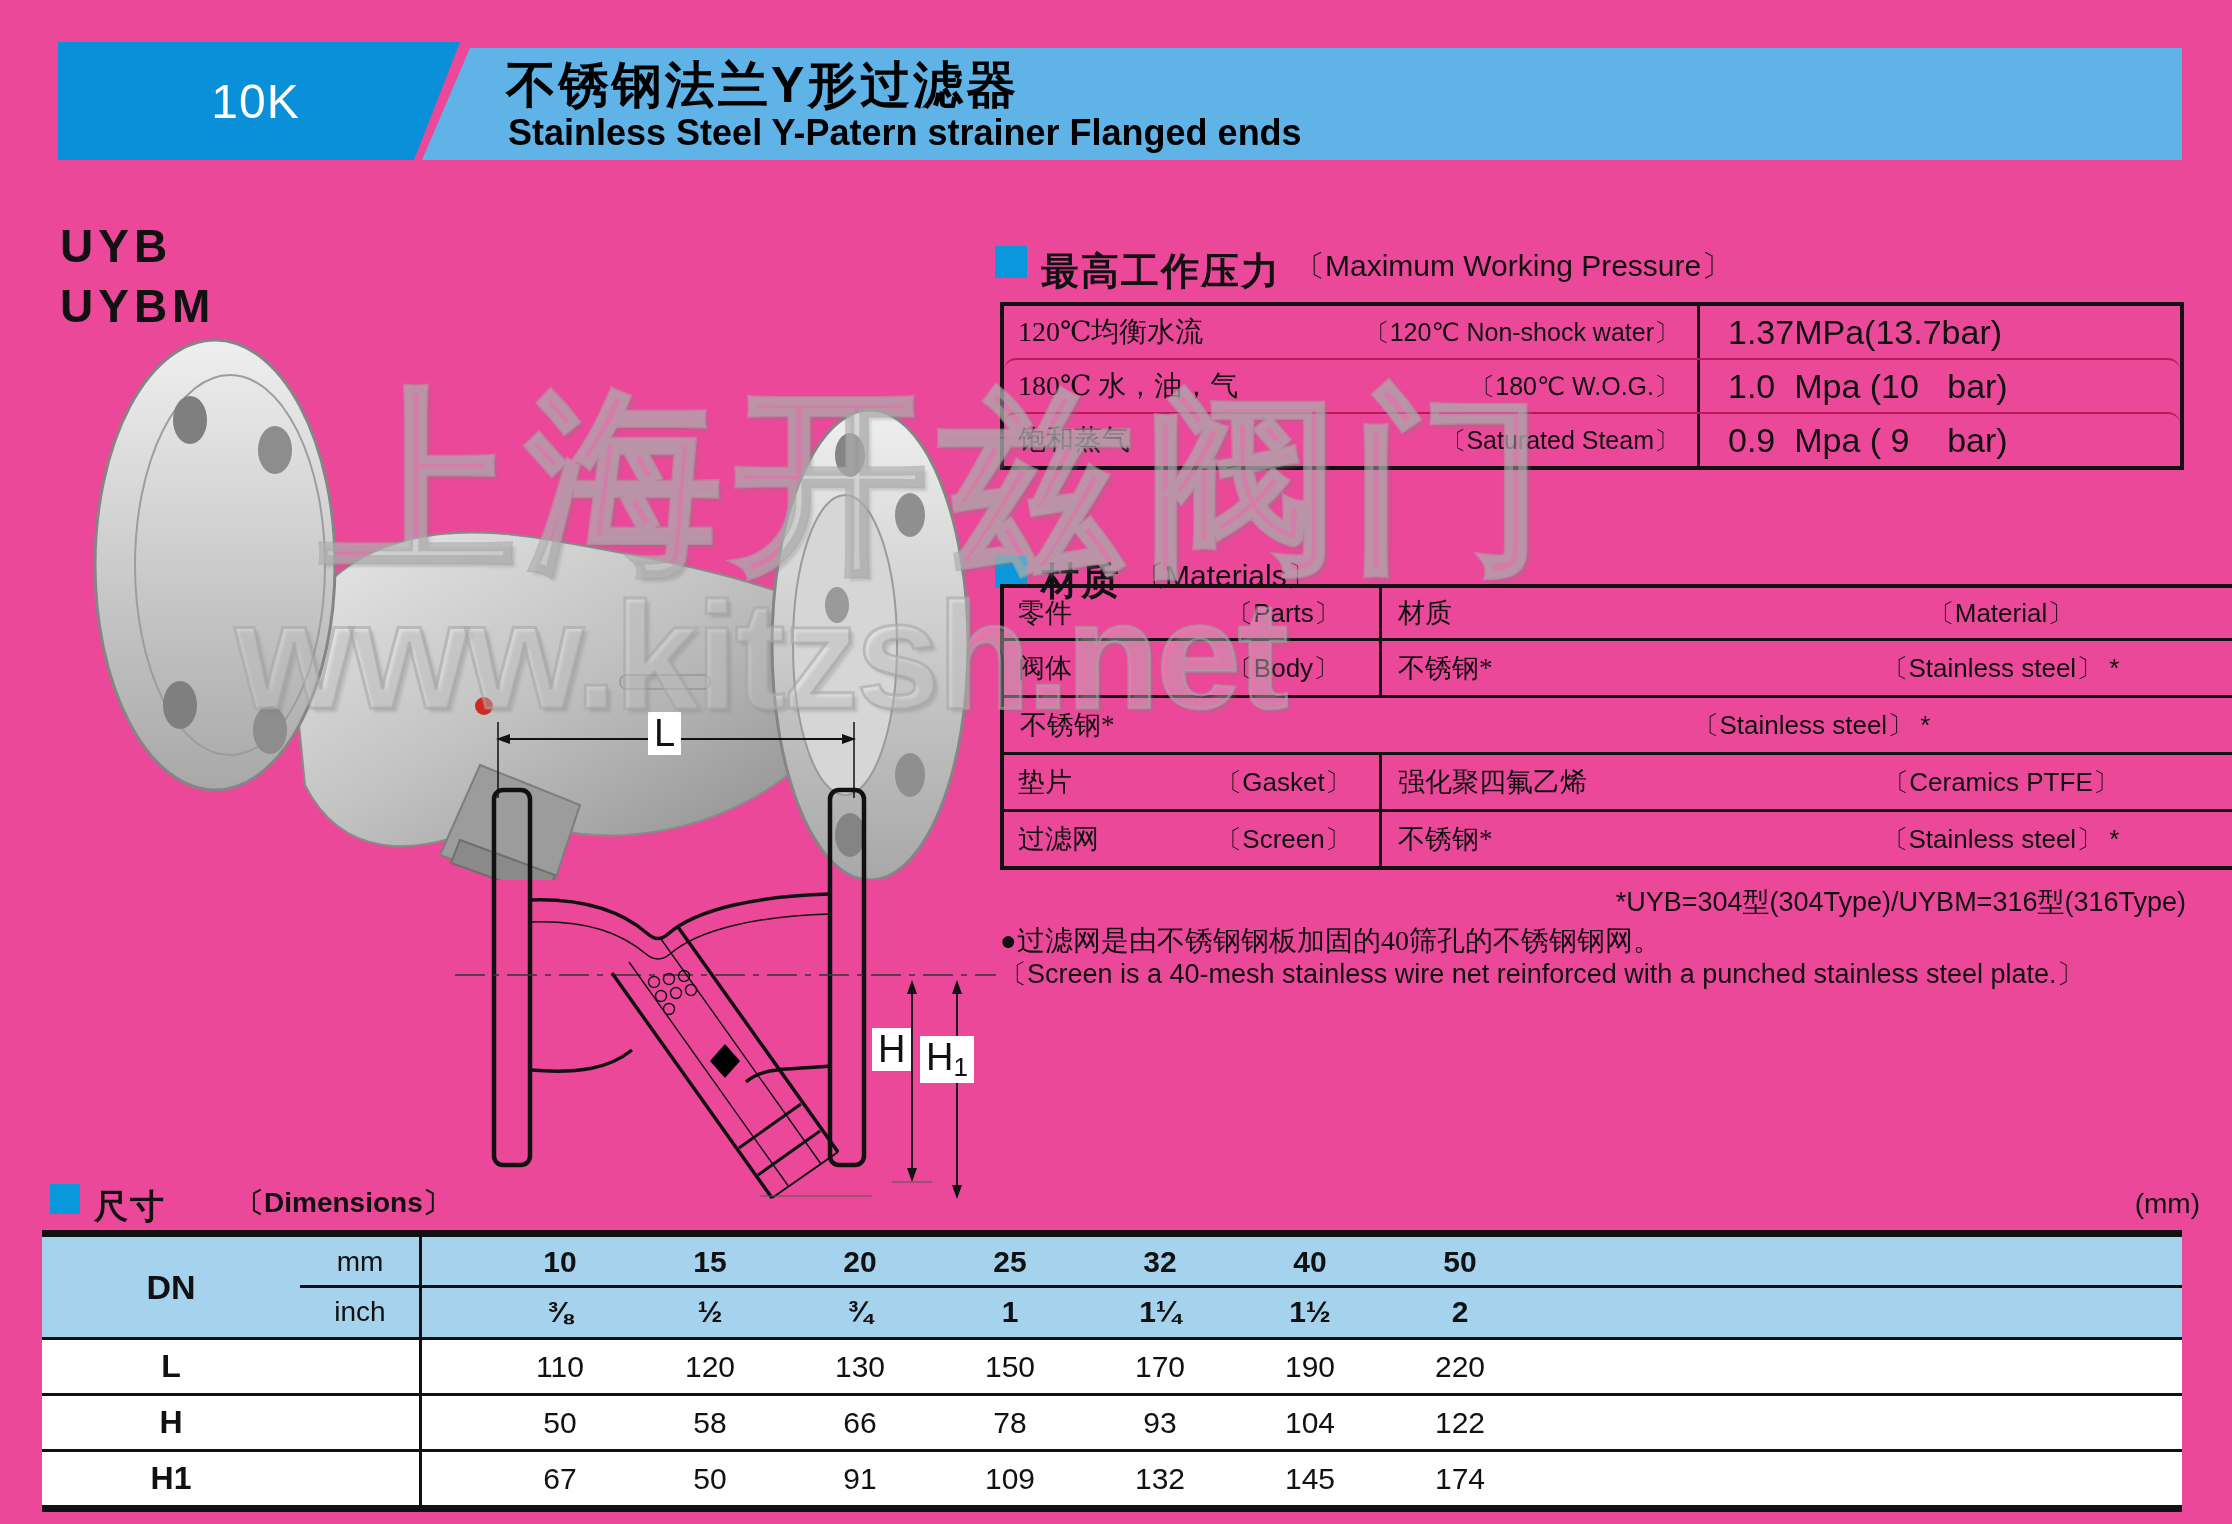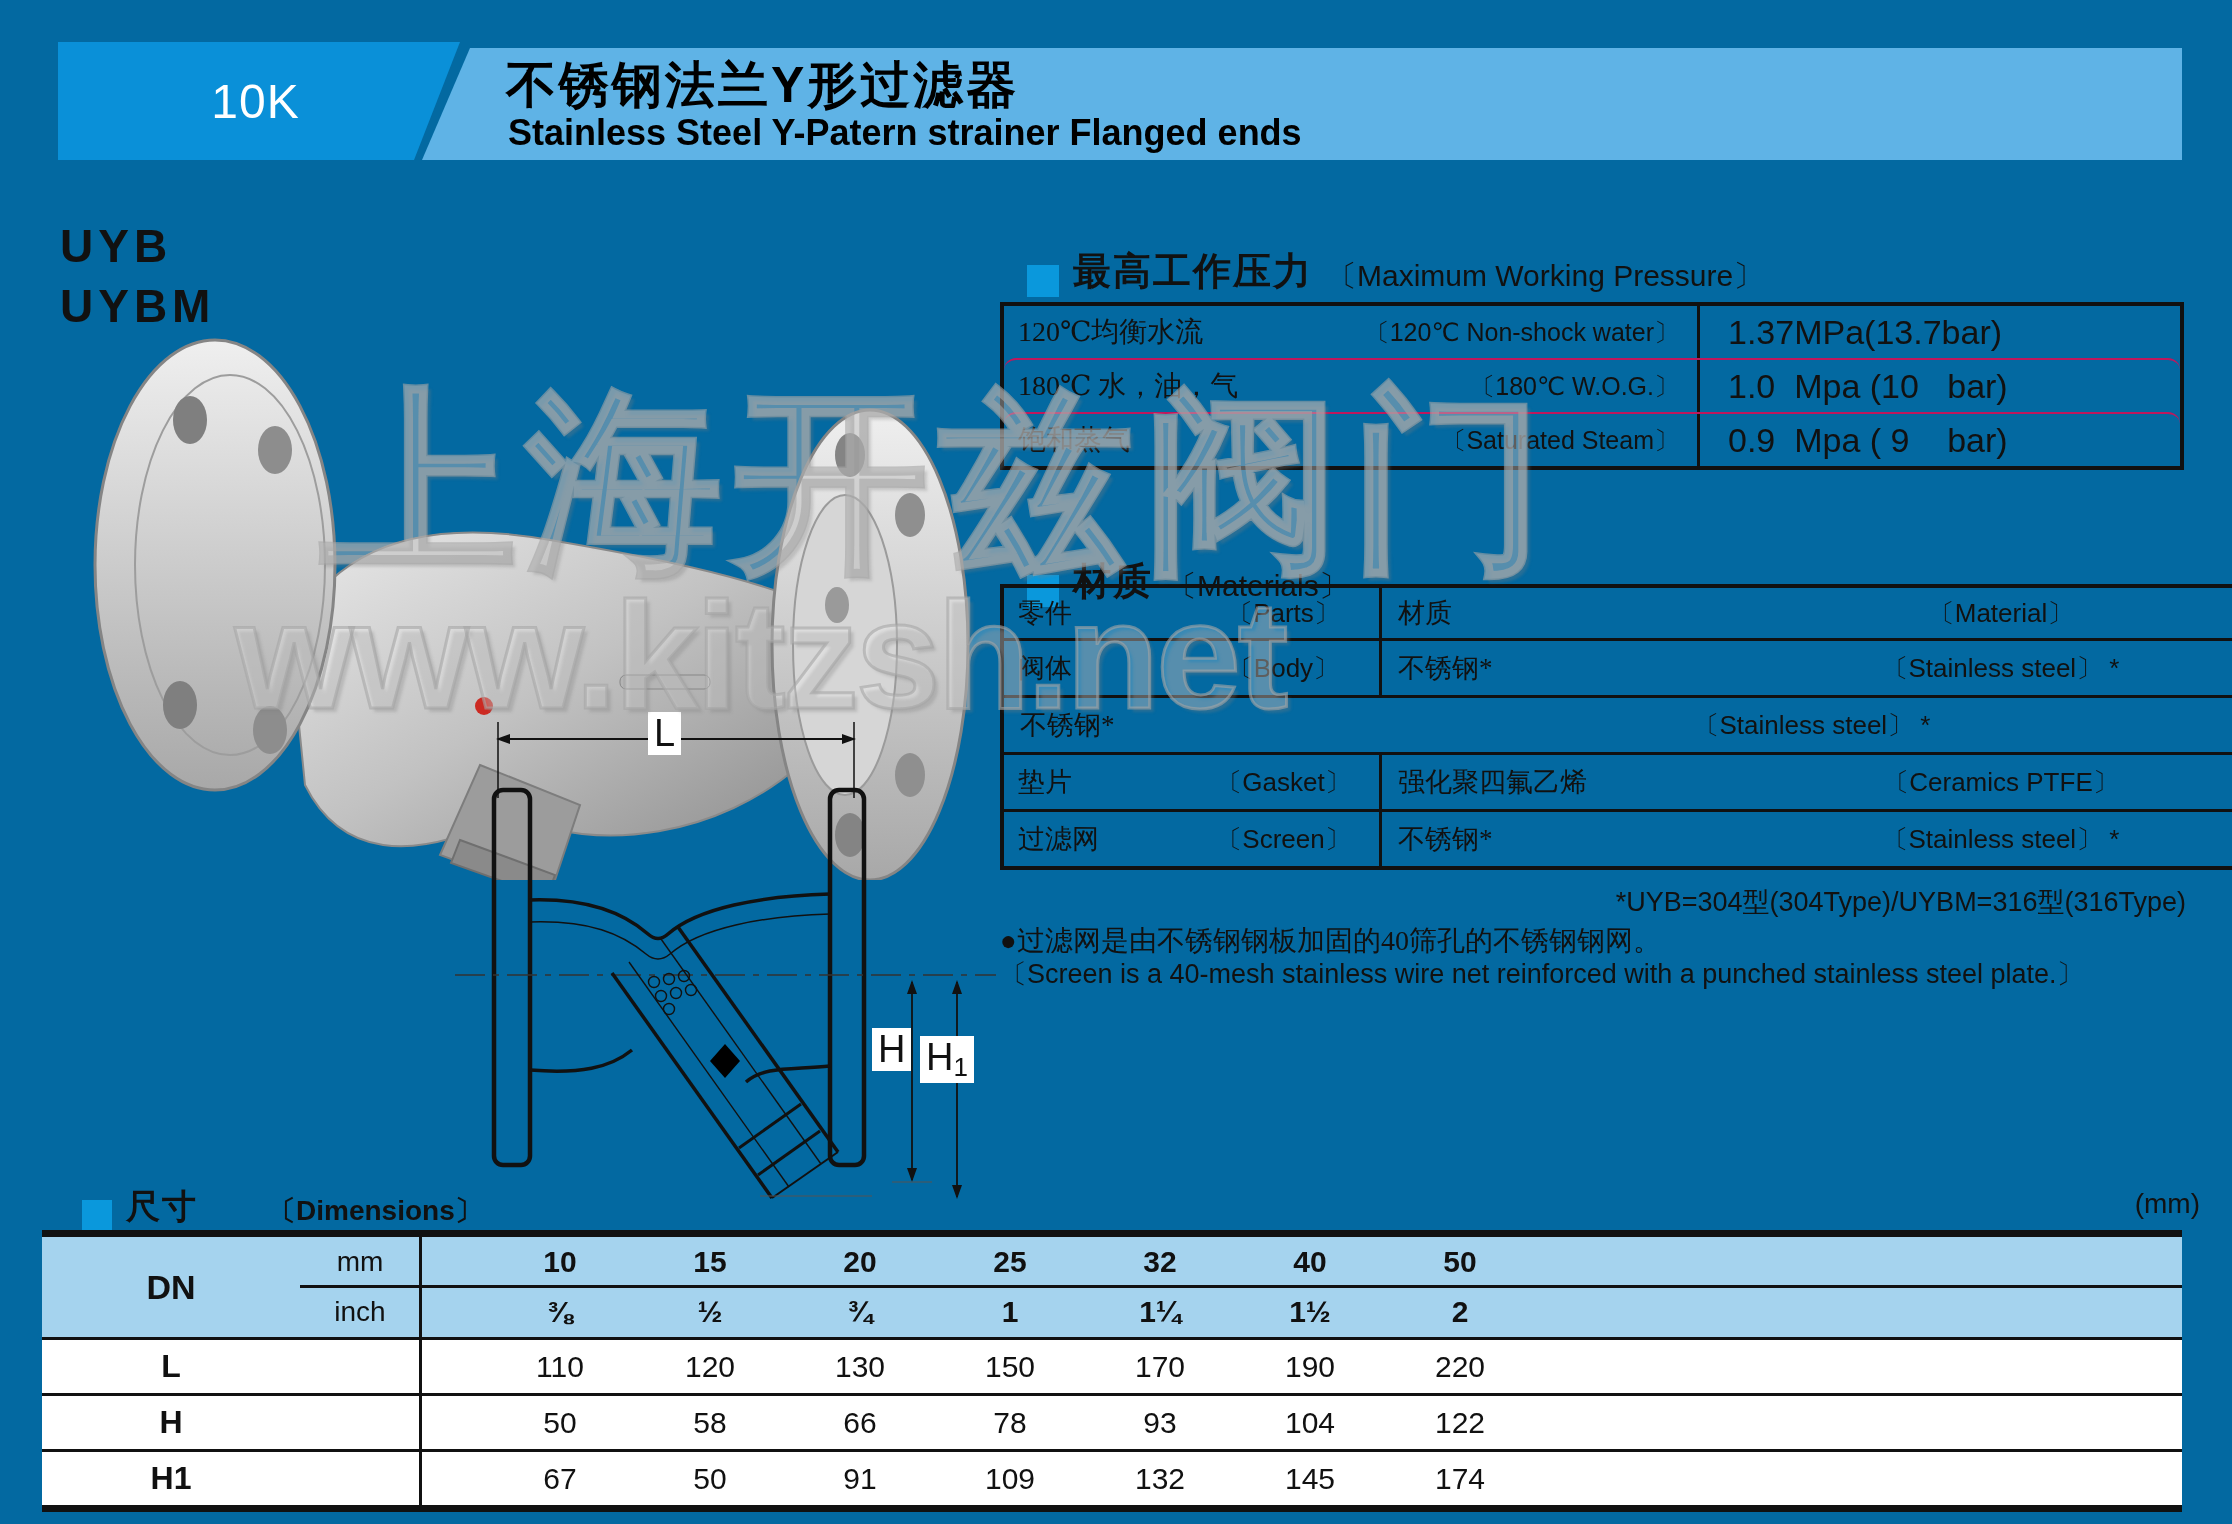--- a/index.html
+++ b/index.html
@@ -1,16 +1,16 @@
 <!DOCTYPE html>
 <html><head>
 <meta charset="utf-8">
 <style>
   html,body{margin:0;padding:0;background:#fff;}
-  .page{position:relative;width:2232px;height:1524px;background:#0369a1;overflow:hidden;
+  .page{position:relative;width:2232px;height:1524px;background:#ec4899;overflow:hidden;
         font-family:"Liberation Sans","DejaVu Sans",sans-serif;color:#111;}
 
   
   .hdr{position:absolute;left:58px;top:42px;width:2124px;height:118px;}
   .hdr-light{position:absolute;left:0;top:0;width:100%;height:100%;background:#5fb3e6;
              clip-path:polygon(412px 6px,2124px 6px,2124px 118px,364px 118px);}
   .hdr-dark{position:absolute;left:0;top:0;width:470px;height:100%;background:#0a90d8;
             clip-path:polygon(0px 0px,402px 0px,356px 118px,0px 118px);}
   .k10{position:absolute;left:55px;top:32px;width:285px;text-align:center;color:#fff;
        font-size:48px;letter-spacing:1px;}
@@ -23,21 +23,21 @@
   
   .wm{position:absolute;z-index:40;pointer-events:none;font-weight:bold;
       color:rgba(255,255,255,0.22);
       -webkit-text-stroke:3px rgba(165,165,165,0.6);
       text-shadow:4px 4px 3px rgba(125,125,125,0.30);white-space:nowrap;}
   .wm1{left:320px;top:352px;font-size:196px;letter-spacing:10px;
        font-family:"Liberation Serif","DejaVu Serif",serif;}
   .wm2{left:235px;top:568px;font-size:152px;letter-spacing:-3px;}
 
   
-  .sec-head{position:absolute;display:flex;align-items:flex-end;z-index:10;margin-left:32px;}
+  .sec-head{position:absolute;display:flex;align-items:flex-start;z-index:10;}
   .sq{width:32px;height:32px;background:#0a98dc;margin-right:14px;flex:none;}
   .sq-s{width:30px;height:30px;}
   .sh-zh{font-size:38px;font-weight:bold;letter-spacing:2px;}
   .sh-en{font-size:30px;margin-left:14px;}
 
   .zh{font-family:"Liberation Serif","DejaVu Serif",serif;}
 
   
   .ptable{position:absolute;left:1000px;top:302px;width:1184px;border:4px solid #111;z-index:10;background:transparent;box-sizing:border-box;}
   .prow{display:flex;height:52px;align-items:stretch;}

